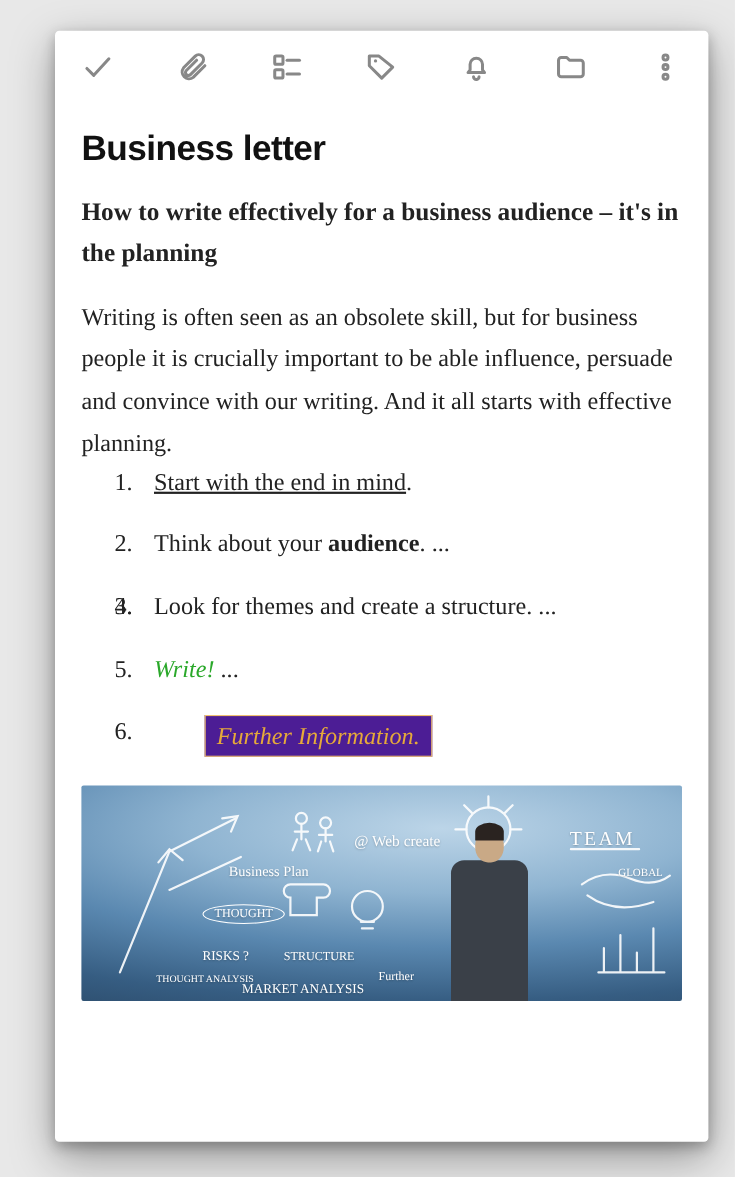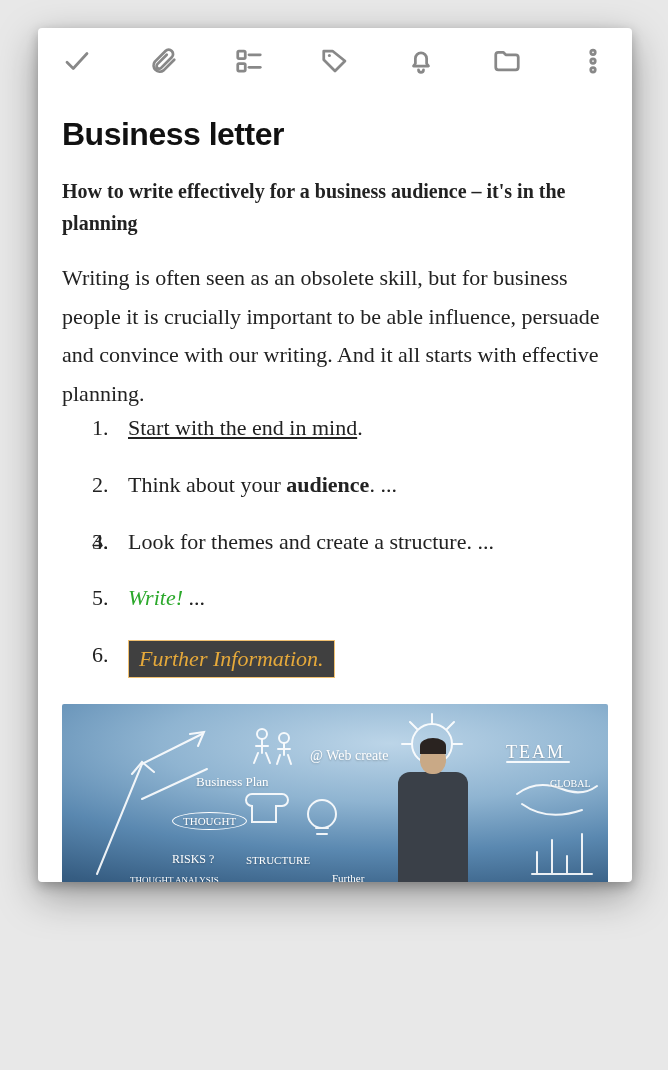--- a/index.html
+++ b/index.html
@@ -1,44 +1,44 @@
 <!DOCTYPE html>
 <html><head>
 <meta charset="utf-8">
 <style>
   html,body{margin:0;padding:0;background:#e8e8e8;font-family:"Segoe UI",Arial,sans-serif;}
   .stage{width:668px;height:1070px;margin:0 auto;position:relative;}
   .card{
-    position:absolute;left:38px;top:28px;width:594px;height:854px;
+    position:absolute;left:50px;top:28px;width:594px;height:1010px;
     background:#fff;border-radius:4px;
     box-shadow:0 14px 40px rgba(0,0,0,.35),0 4px 12px rgba(0,0,0,.25);
     overflow:hidden;
   }
   .toolbar{
     display:flex;justify-content:space-between;align-items:center;
     padding:16px 22px 10px 22px;
   }
   .tool{width:34px;height:34px;display:flex;align-items:center;justify-content:center;cursor:pointer;}
   .tool svg{width:30px;height:30px;stroke:#888;fill:none;stroke-width:2.2;stroke-linecap:round;stroke-linejoin:round;}
   .title{
     font-size:32px;font-weight:700;color:#111;letter-spacing:-.5px;
     margin:28px 0 22px 0;padding:0 24px;
   }
   .content{padding:0 24px;font-family:"Segoe Script","Bradley Hand","Comic Sans MS",cursive;color:#222;}
-  .subtitle{font-size:20px;font-weight:700;line-height:1.6;margin-bottom:20px;}
+  .subtitle{font-size:23px;font-weight:700;line-height:1.6;margin-bottom:20px;}
   .para{font-size:22px;line-height:1.75;font-weight:400;}
   ol.steps{list-style:none;padding:0 0 0 66px;margin:0 0 26px 0;}
   ol.steps li{font-size:22px;line-height:1.4;margin:0 0 26px 0;position:relative;}
   ol.steps li .num{position:absolute;left:-36px;top:0;}
   .u{text-decoration:underline;}
   .b{font-weight:700;}
   .green{color:#2aa82a;font-weight:400;font-style:italic;}
   .box{
-    display:inline-block;border:1.5px solid #f0c070;background:#404040;
-    color:#e6a93a;padding:3px 10px 2px 10px;font-style:italic;
+    display:inline-block;border:1.5px solid #f0c070;background:#4c1d95;
+    color:#e6a93a;padding:3px 10px 2px 10px;font-style:italic;margin-left:46px;
   }
   .illus{
     margin:0 24px;height:196px;border-radius:2px;position:relative;overflow:hidden;
     background:
       radial-gradient(140% 100% at 60% 20%, #bcd5e8 0%, #8fb4d1 30%, #5a88b0 55%, #365d82 80%, #2a4866 100%);
   }
   .man{
     position:absolute;right:116px;bottom:0;width:120px;height:180px;
   }
   .man .head{position:absolute;top:24px;left:48px;width:26px;height:30px;border-radius:50% 50% 45% 45%;background:#c9a986;}

